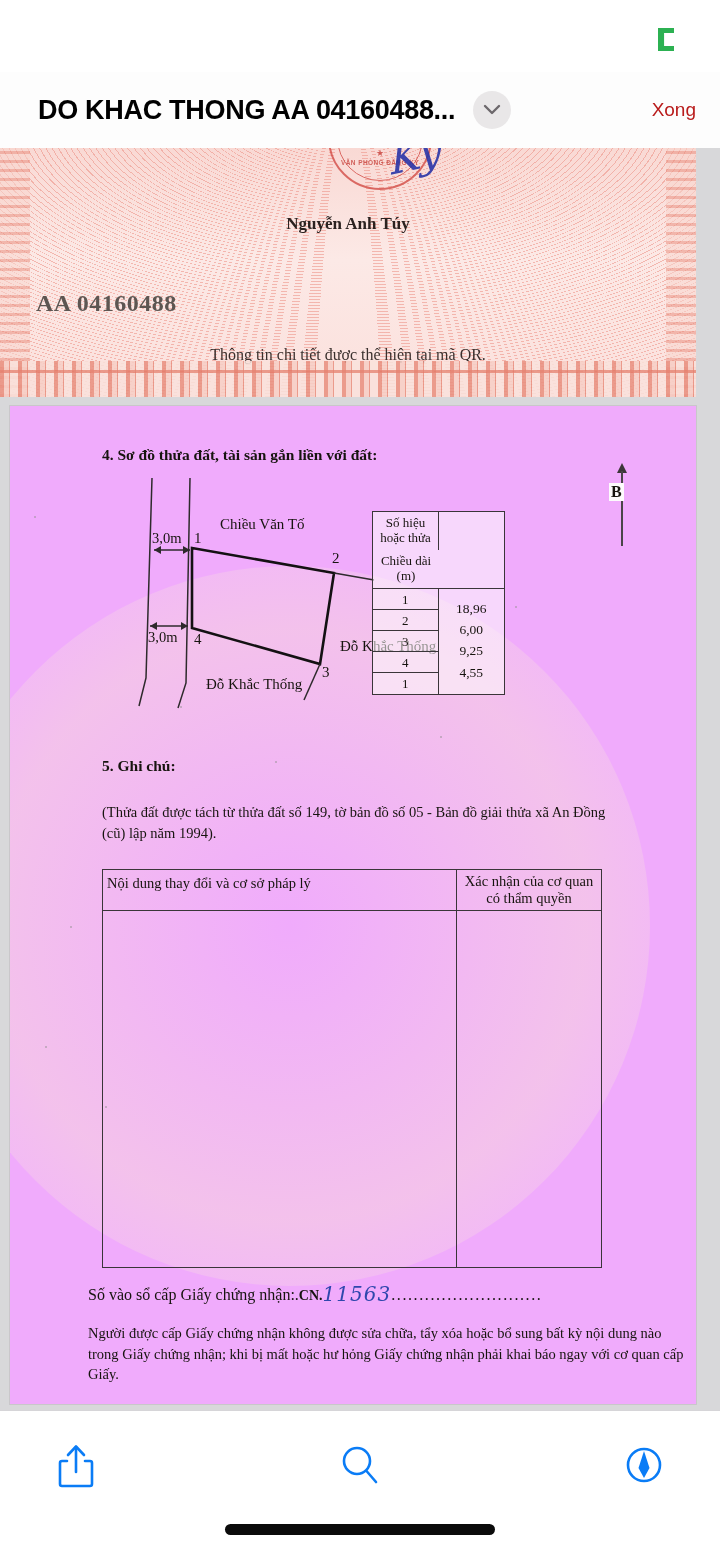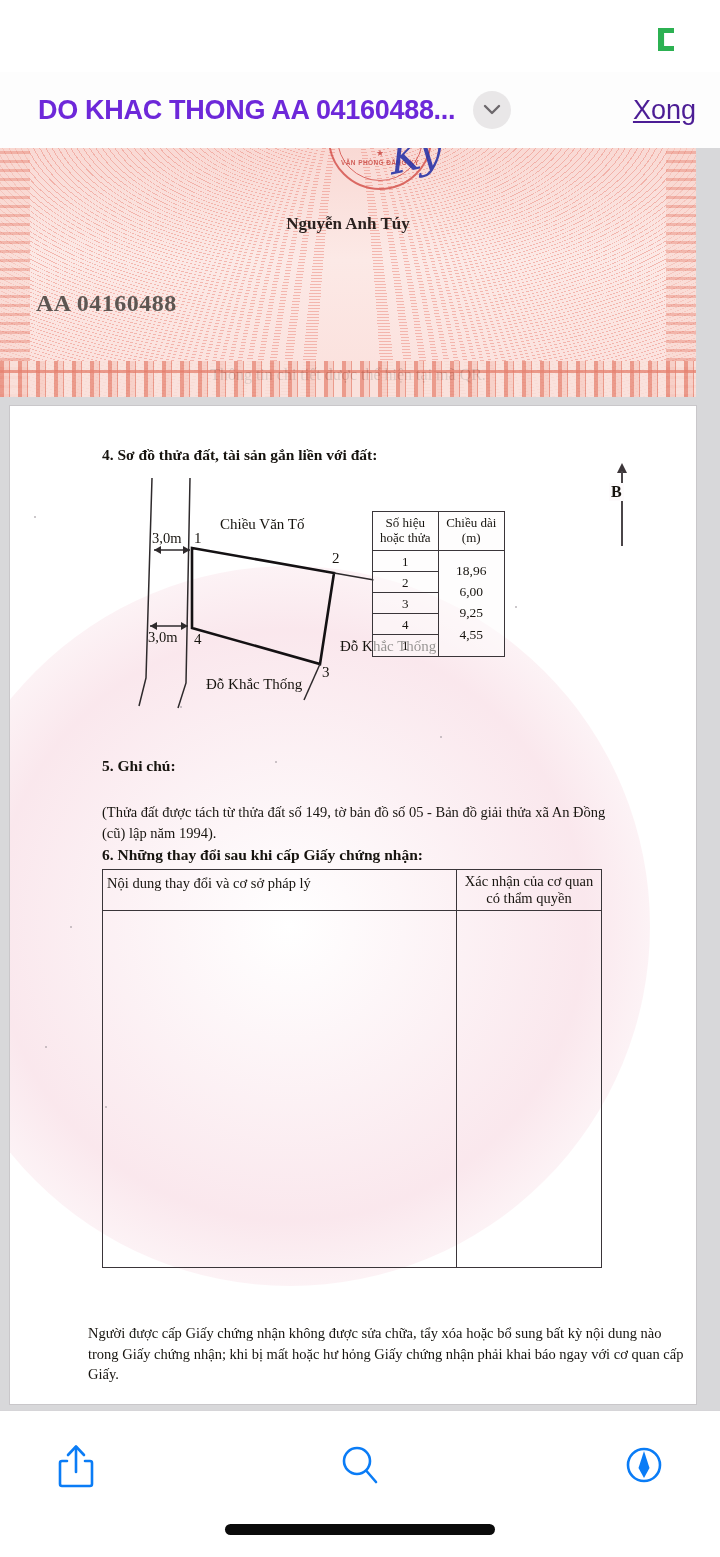--- a/index.html
+++ b/index.html
@@ -32,36 +32,35 @@
 
   
   .navbar {
     height:76px; width:100%;
     display:flex; align-items:center;
     padding:0 24px 0 38px;
     background:#fdfdfd;
   }
   .nav-title {
     font-size:27px; font-weight:700;
-    color:#6d28d9; letter-spacing:-0.3px;
+    color:#000000; letter-spacing:-0.3px;
     white-space:nowrap; overflow:hidden;
   }
   .chevron-btn {
     width:38px; height:38px; border-radius:50%;
     background:#e9e7e8;
     margin-left:18px;
     display:flex; align-items:center; justify-content:center;
     flex:0 0 auto;
   }
   .chevron-btn svg { display:block; }
   .nav-done {
     margin-left:auto;
-    font-size:27px; color:#4c1d95; font-weight:400;
+    font-size:19px; color:#b91c1c; font-weight:400;
     white-space:nowrap;
-    text-decoration:underline;
   }
 
   
   .doc-viewport {
     position:absolute;
     top:148px; left:0; right:0;
     height:1262px;
     background:#d8d8da;
     overflow:hidden;
   }
@@ -139,28 +138,28 @@
   .cert-serial {
     position:absolute; left:36px; top:142px;
     font-family:"Liberation Serif", serif;
     font-weight:700; font-size:24px; color:#5d5652;
     letter-spacing:.5px;
   }
   .cert-qr-note {
     position:absolute; top:198px; left:0; right:0;
     text-align:center;
     font-family:"Liberation Serif", serif;
-    font-size:16px; color:#3a302d;margin-top:20px;
+    font-size:16px; color:#3a302d;
   }
 
   
   .doc-page {
     position:absolute; top:257px; left:9px;
     width:688px; height:1000px;
-    background:#ffffff;
+    background:#f0abfc;
     border:1px solid #c9c7ca;
     overflow:hidden;
     font-family:"Liberation Serif", serif;
     color:#17140f;
   }
   .watermark {
     position:absolute; left:-80px; top:160px;
     width:720px; height:720px; border-radius:50%;
     background:radial-gradient(circle at 50% 50%,
       rgba(246,214,224,0.0) 0%,
@@ -206,21 +205,21 @@
 
   
   .mtable {
     position:absolute; left:362px; top:105px;
     width:133px;
     border:1.1px solid #3a3539;
     background:rgba(253,251,252,.55);
     font-family:"Liberation Serif", serif;
     font-size:13px;
   }
-  .mt-head { display:flex; border-bottom:1.1px solid #3a3539; }
+  .mt-head { display:flex; border-bottom:1.1px solid #3a3539;flex-direction:column; }
   .mt-head div { padding:4px 2px; text-align:center; line-height:1.15; }
   .mt-h1 { width:66px; border-right:1.1px solid #3a3539; }
   .mt-h2 { width:66px; }
   .mt-body { display:flex; position:relative; }
   .mt-col-left { width:66px; border-right:1.1px solid #3a3539; }
   .mt-col-left .cell {
     height:21px; line-height:21px; text-align:center;
     border-bottom:1.1px solid #3a3539;
   }
   .mt-col-left .cell:last-child { border-bottom:none; }
@@ -402,36 +401,38 @@
           <div class="mt-val" style="top:34px">6,00</div>
           <div class="mt-val" style="top:55px">9,25</div>
           <div class="mt-val" style="top:77px">4,55</div>
         </div>
       </div>
     </div>
 
     <div class="sec-title" id="sec5-title">5. Ghi chú:</div>
     <div class="note-line" id="note2"> (Thửa đất được tách từ thửa đất số 149, tờ bản đồ số 05 - Bản đồ giải thửa xã An Đồng (cũ) lập năm 1994).</div>
 
-    <div class="sec-title" id="sec6-title">6. Những thay đổi sau khi cấp Giấy chứng nhận:</div>
 
     <div class="ctable">
       <div class="ct-head">
         <div class="ct-h-left">Nội dung thay đổi và cơ sở pháp lý</div>
         <div class="ct-h-right">
           <span>Xác nhận của cơ quan</span><br>
           <span>có thẩm quyền</span>
         </div>
       </div>
       <div class="ct-body">
         <div class="ct-b-left"></div>
         <div class="ct-b-right"></div>
       </div>
     </div>
 
+    <div class="footer-reg">
+      <span>Số vào sổ cấp Giấy chứng nhận:.</span><span class="reg-cn">CN.</span><span class="reg-hand">11563</span><span class="reg-dots">...........................</span>
+    </div>
     <div class="footer-warn">Người được cấp Giấy chứng nhận không được sửa chữa, tẩy xóa hoặc bổ sung bất kỳ nội dung nào trong Giấy chứng nhận; khi bị mất hoặc hư hỏng Giấy chứng nhận phải khai báo ngay với cơ quan cấp Giấy.</div>
   </div>
 </div>
 
 <div class="toolbar">
   <div class="tb-btn">
     <svg width="40" height="48" viewBox="0 0 40 48" aria-hidden="true">
       <path d="M11 19 H6 a2 2 0 0 0 -2 2 V42 a2 2 0 0 0 2 2 H34 a2 2 0 0 0 2 -2 V21 a2 2 0 0 0 -2 -2 H29" fill="none" stroke="#0a7cf6" stroke-width="2.6" stroke-linecap="round" stroke-linejoin="round"></path>
       <path d="M20 30 V5" fill="none" stroke="#0a7cf6" stroke-width="2.6" stroke-linecap="round"></path>
       <path d="M12 13 L20 4.5 L28 13" fill="none" stroke="#0a7cf6" stroke-width="2.6" stroke-linecap="round" stroke-linejoin="round"></path>

